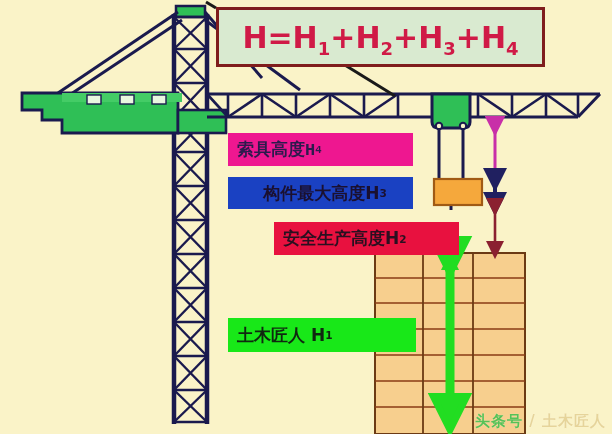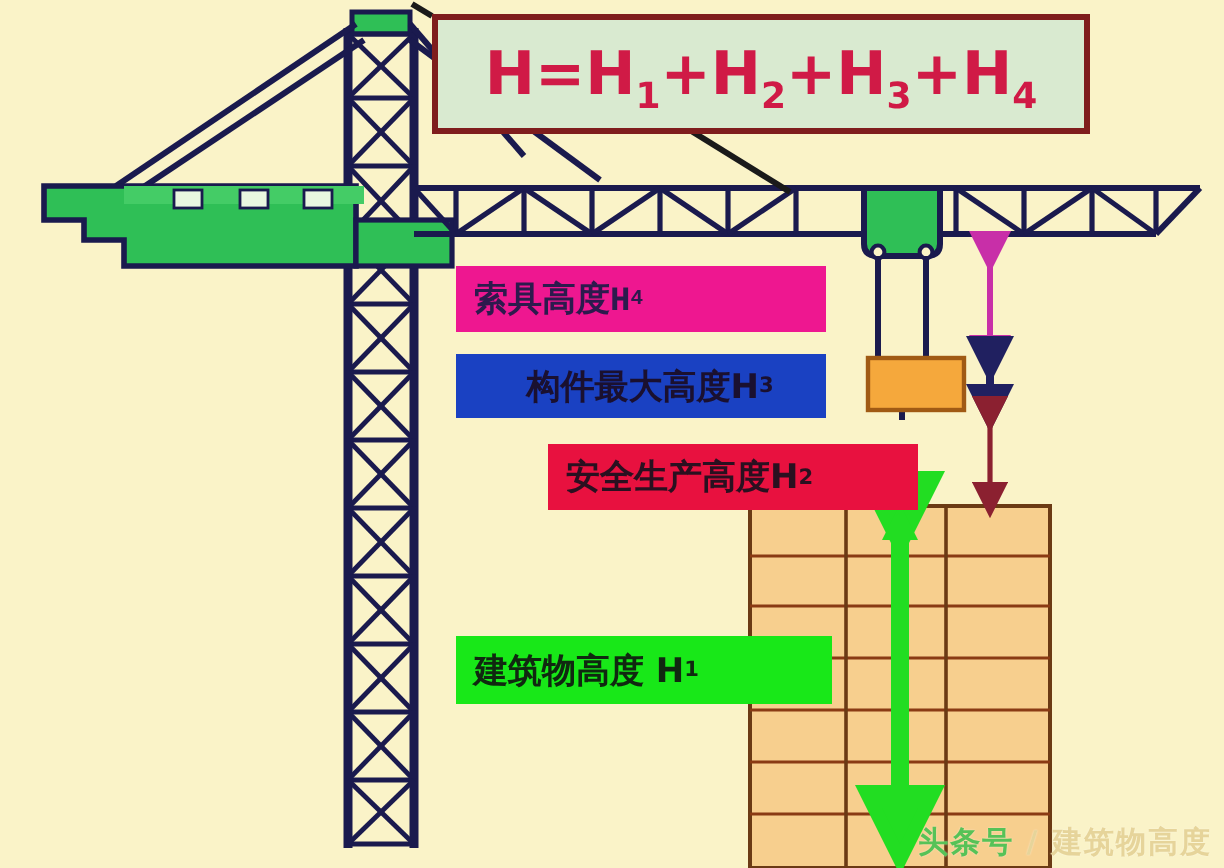--- a/index.html
+++ b/index.html
@@ -251,21 +251,21 @@
     <span>构件最大高度H</span>
       <span class="sub">3</span>
   </div>
 
   <div class="lbl" id="box-h2">
     <span>安全生产高度H</span>
       <span class="sub">2</span>
   </div>
 
   <div class="lbl" id="box-h1">
-    <span>建筑物高度 H</span>
+    <span>土木匠人 H</span>
       <span class="sub">1</span>
   </div>
 
   <div id="watermark">
-    <span class="wm-green">头条号</span><span> / </span><span>建筑物高度</span>
+    <span class="wm-green">头条号</span><span> / </span><span>土木匠人</span>
   </div>
 
 </div>
 
 </body></html>

